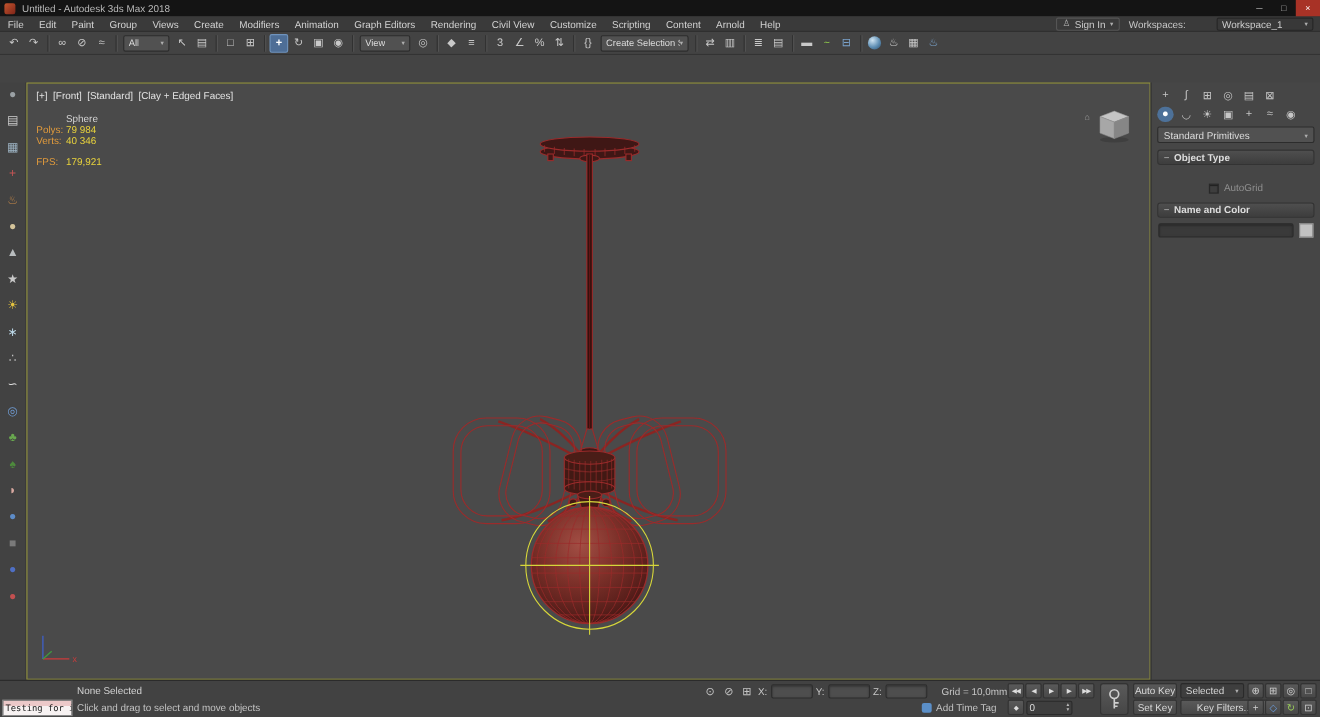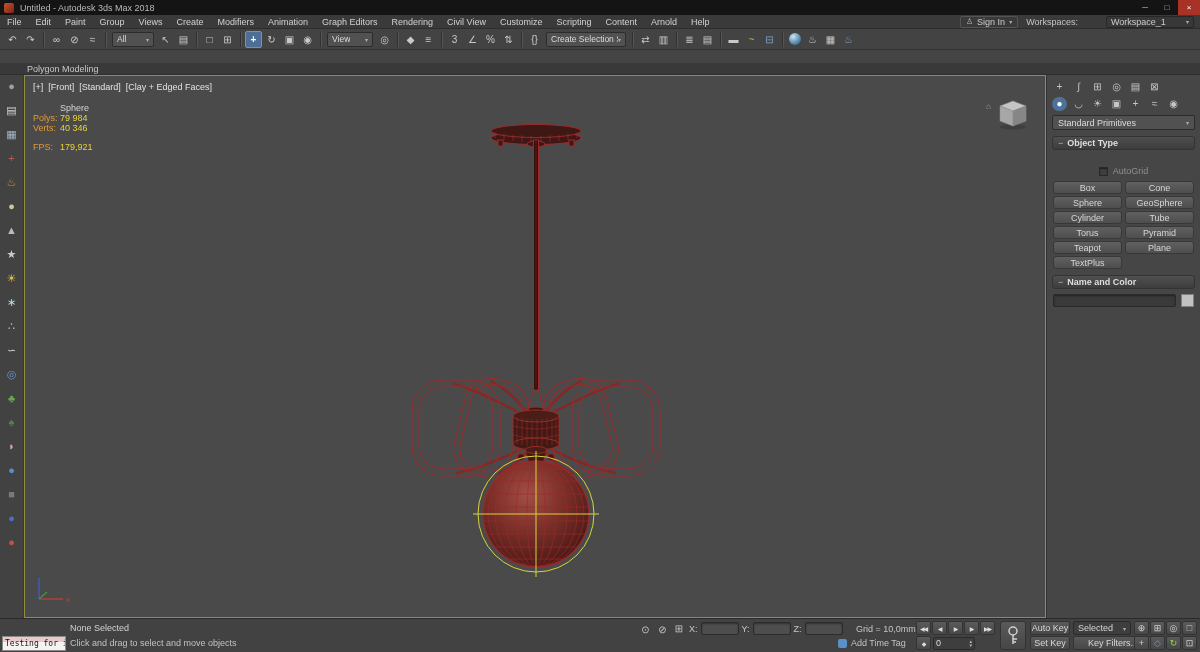--- a/index.html
+++ b/index.html
@@ -206,23 +206,20 @@
       <span class="tb-icon">▬</span>
       <span class="tb-icon" style="color: rgb(139, 195, 74);">~</span>
       <span class="tb-icon" style="color: rgb(122, 163, 204);">⊟</span>
       <div class="tb-sep"></div>
       <span class="tb-icon ball"></span>
       <span class="tb-icon">♨</span>
       <span class="tb-icon">▦</span>
       <span class="tb-icon" style="color: rgb(122, 163, 204);">♨</span>
     </div>
 
-  <div class="ribbon-sub">
-    <span>Polygon Modeling</span>
-  </div>
 
   <div class="left-strip" id="left-strip">
       <span class="lt-icon" style="color: rgb(154, 160, 164);">●</span>
       <span class="lt-icon" style="color: rgb(208, 208, 208);">▤</span>
       <span class="lt-icon" style="color: rgb(159, 182, 198);">▦</span>
       <span class="lt-icon" style="color: rgb(194, 85, 85);">+</span>
       <span class="lt-icon" style="color: rgb(199, 137, 72);">♨</span>
       <span class="lt-icon" style="color: rgb(212, 196, 154);">●</span>
       <span class="lt-icon" style="color: rgb(184, 188, 190);">▲</span>
       <span class="lt-icon" style="color: rgb(201, 201, 201);">★</span>
@@ -382,33 +379,20 @@
       <span class="arrow">▾</span>
     </div>
     <div class="rollout">
       <span class="minus">−</span>
       <span>Object Type</span>
     </div>
     <div class="autogrid">
       <span class="checkbox"></span>
       <span>AutoGrid</span>
     </div>
-    <div class="obj-grid" id="obj-grid">
-        <div class="obj-btn">Box</div>
-        <div class="obj-btn">Cone</div>
-        <div class="obj-btn">Sphere</div>
-        <div class="obj-btn">GeoSphere</div>
-        <div class="obj-btn">Cylinder</div>
-        <div class="obj-btn">Tube</div>
-        <div class="obj-btn">Torus</div>
-        <div class="obj-btn">Pyramid</div>
-        <div class="obj-btn">Teapot</div>
-        <div class="obj-btn">Plane</div>
-        <div class="obj-btn">TextPlus</div>
-      </div>
     <div class="rollout">
       <span class="minus">−</span>
       <span>Name and Color</span>
     </div>
     <div class="name-row">
       <div class="name-input"></div>
       <div class="swatch"></div>
     </div>
   </div>
 

